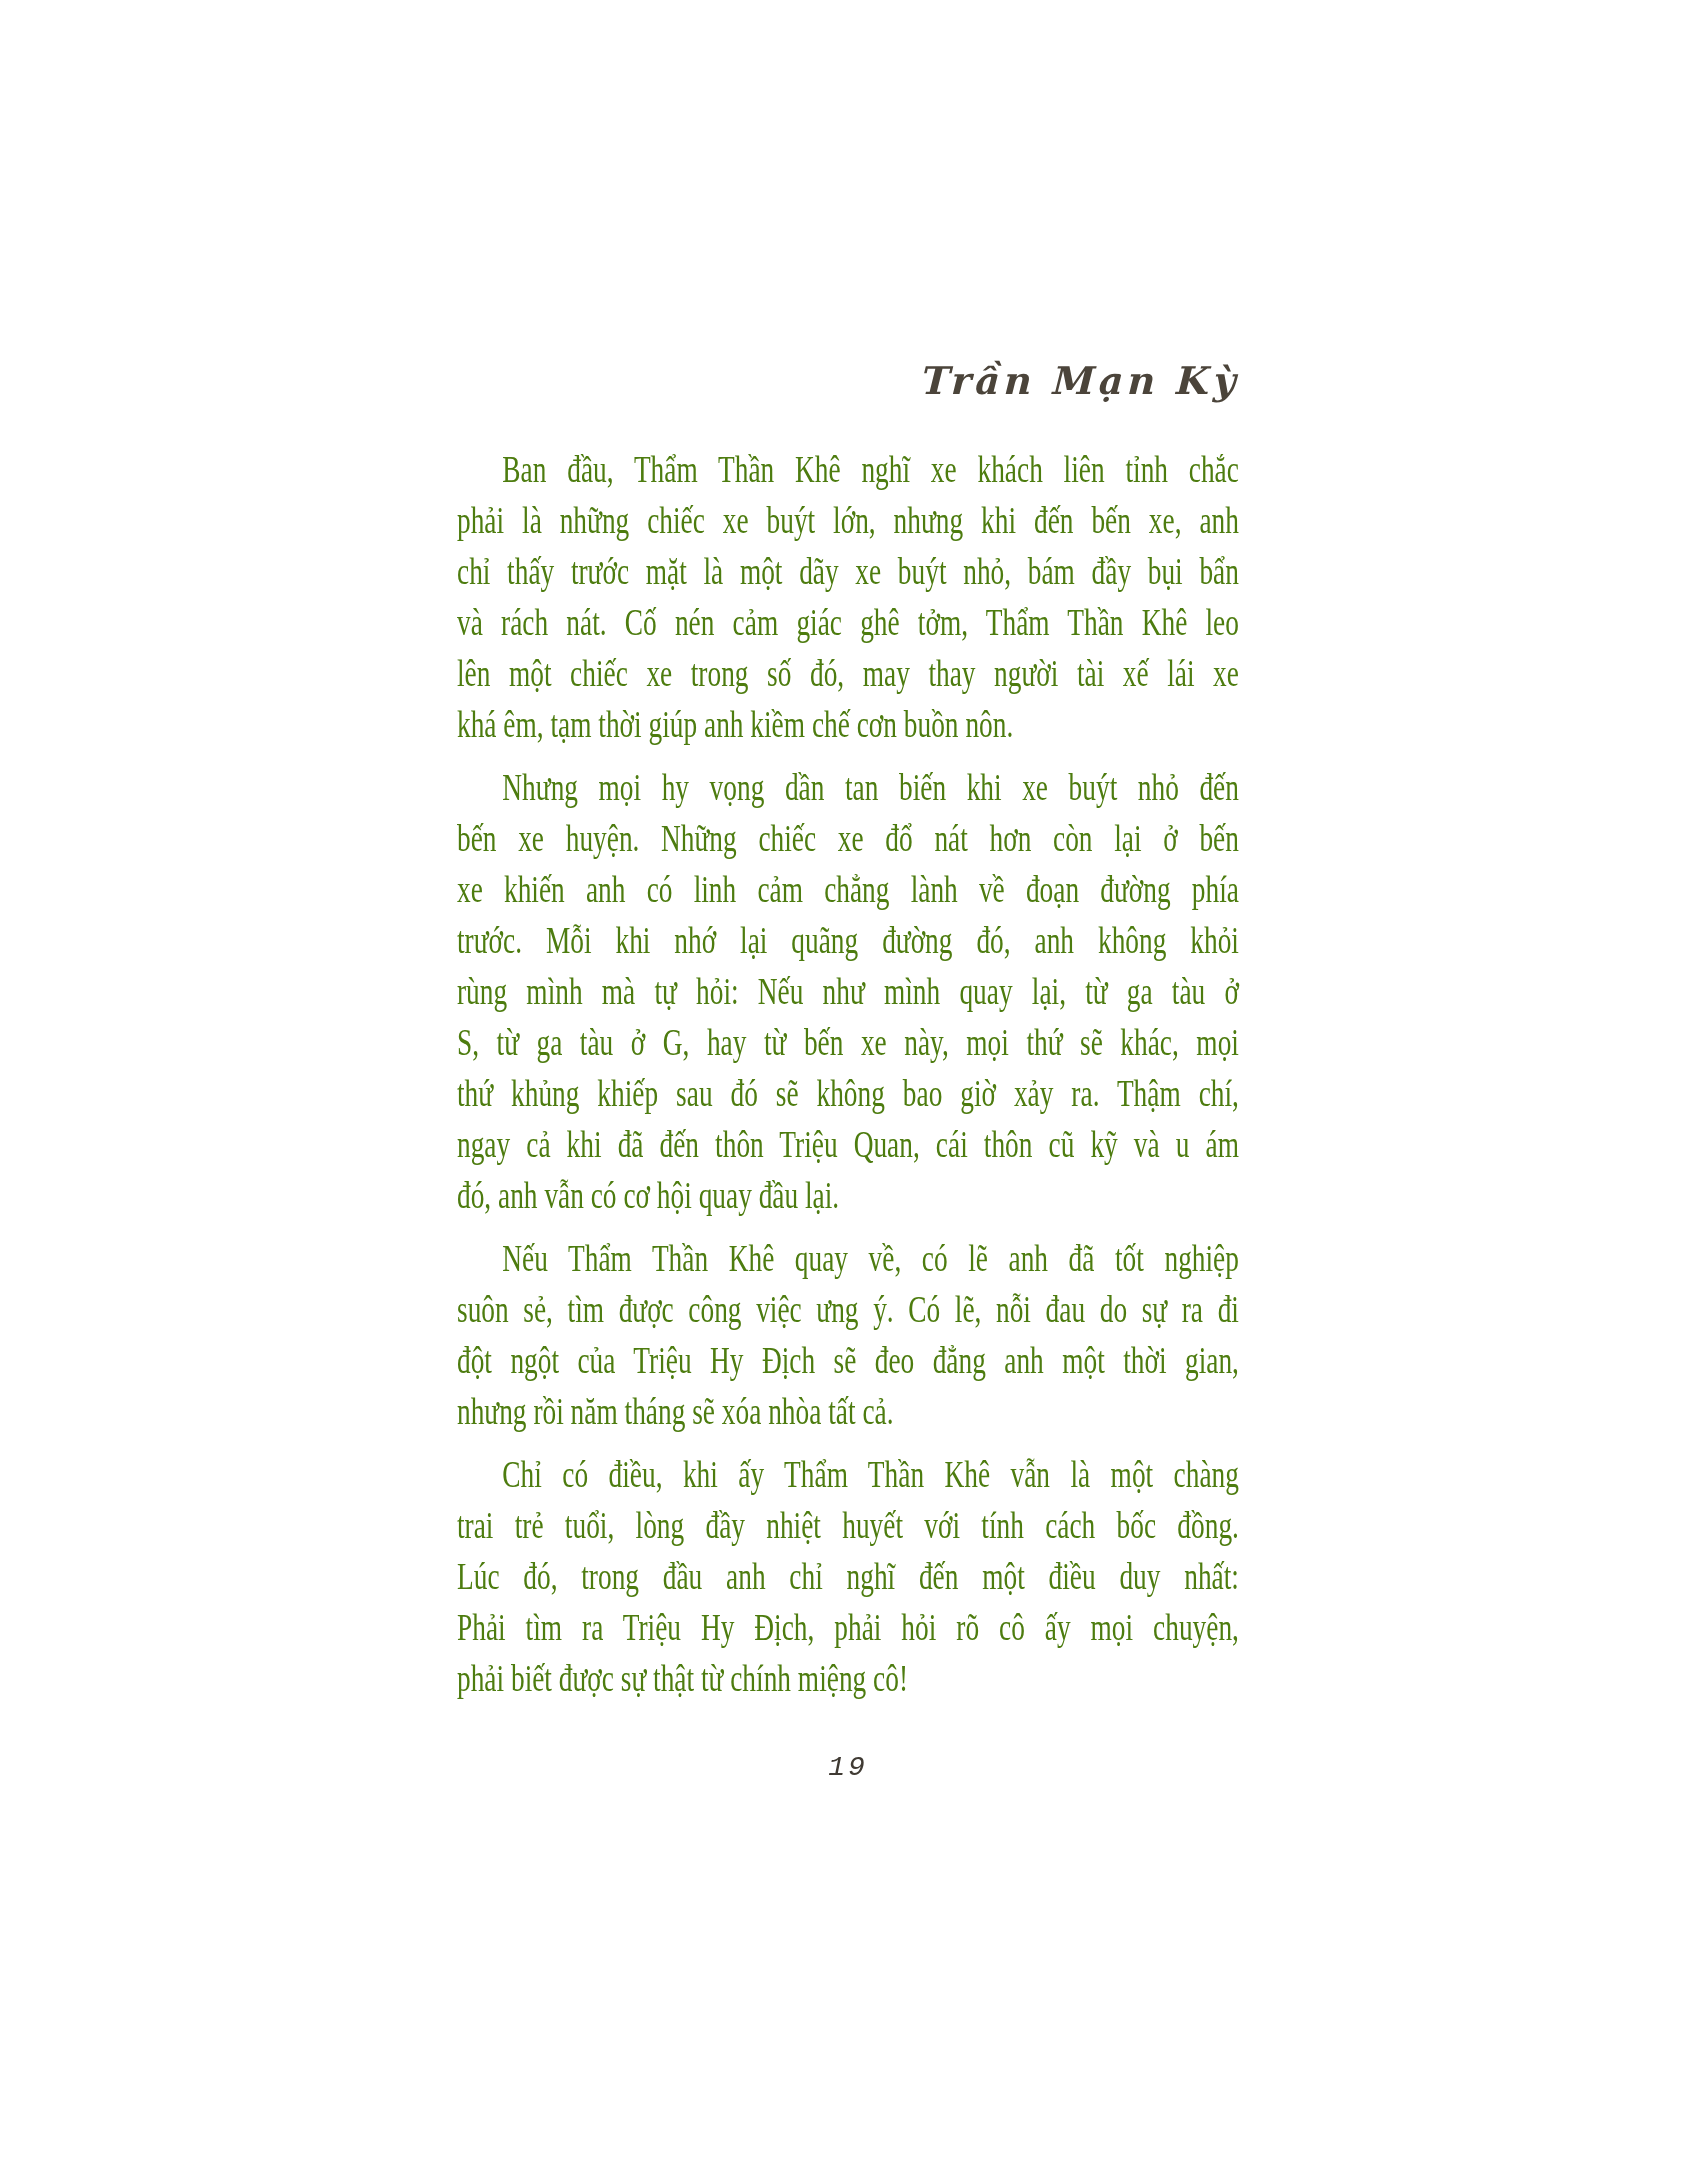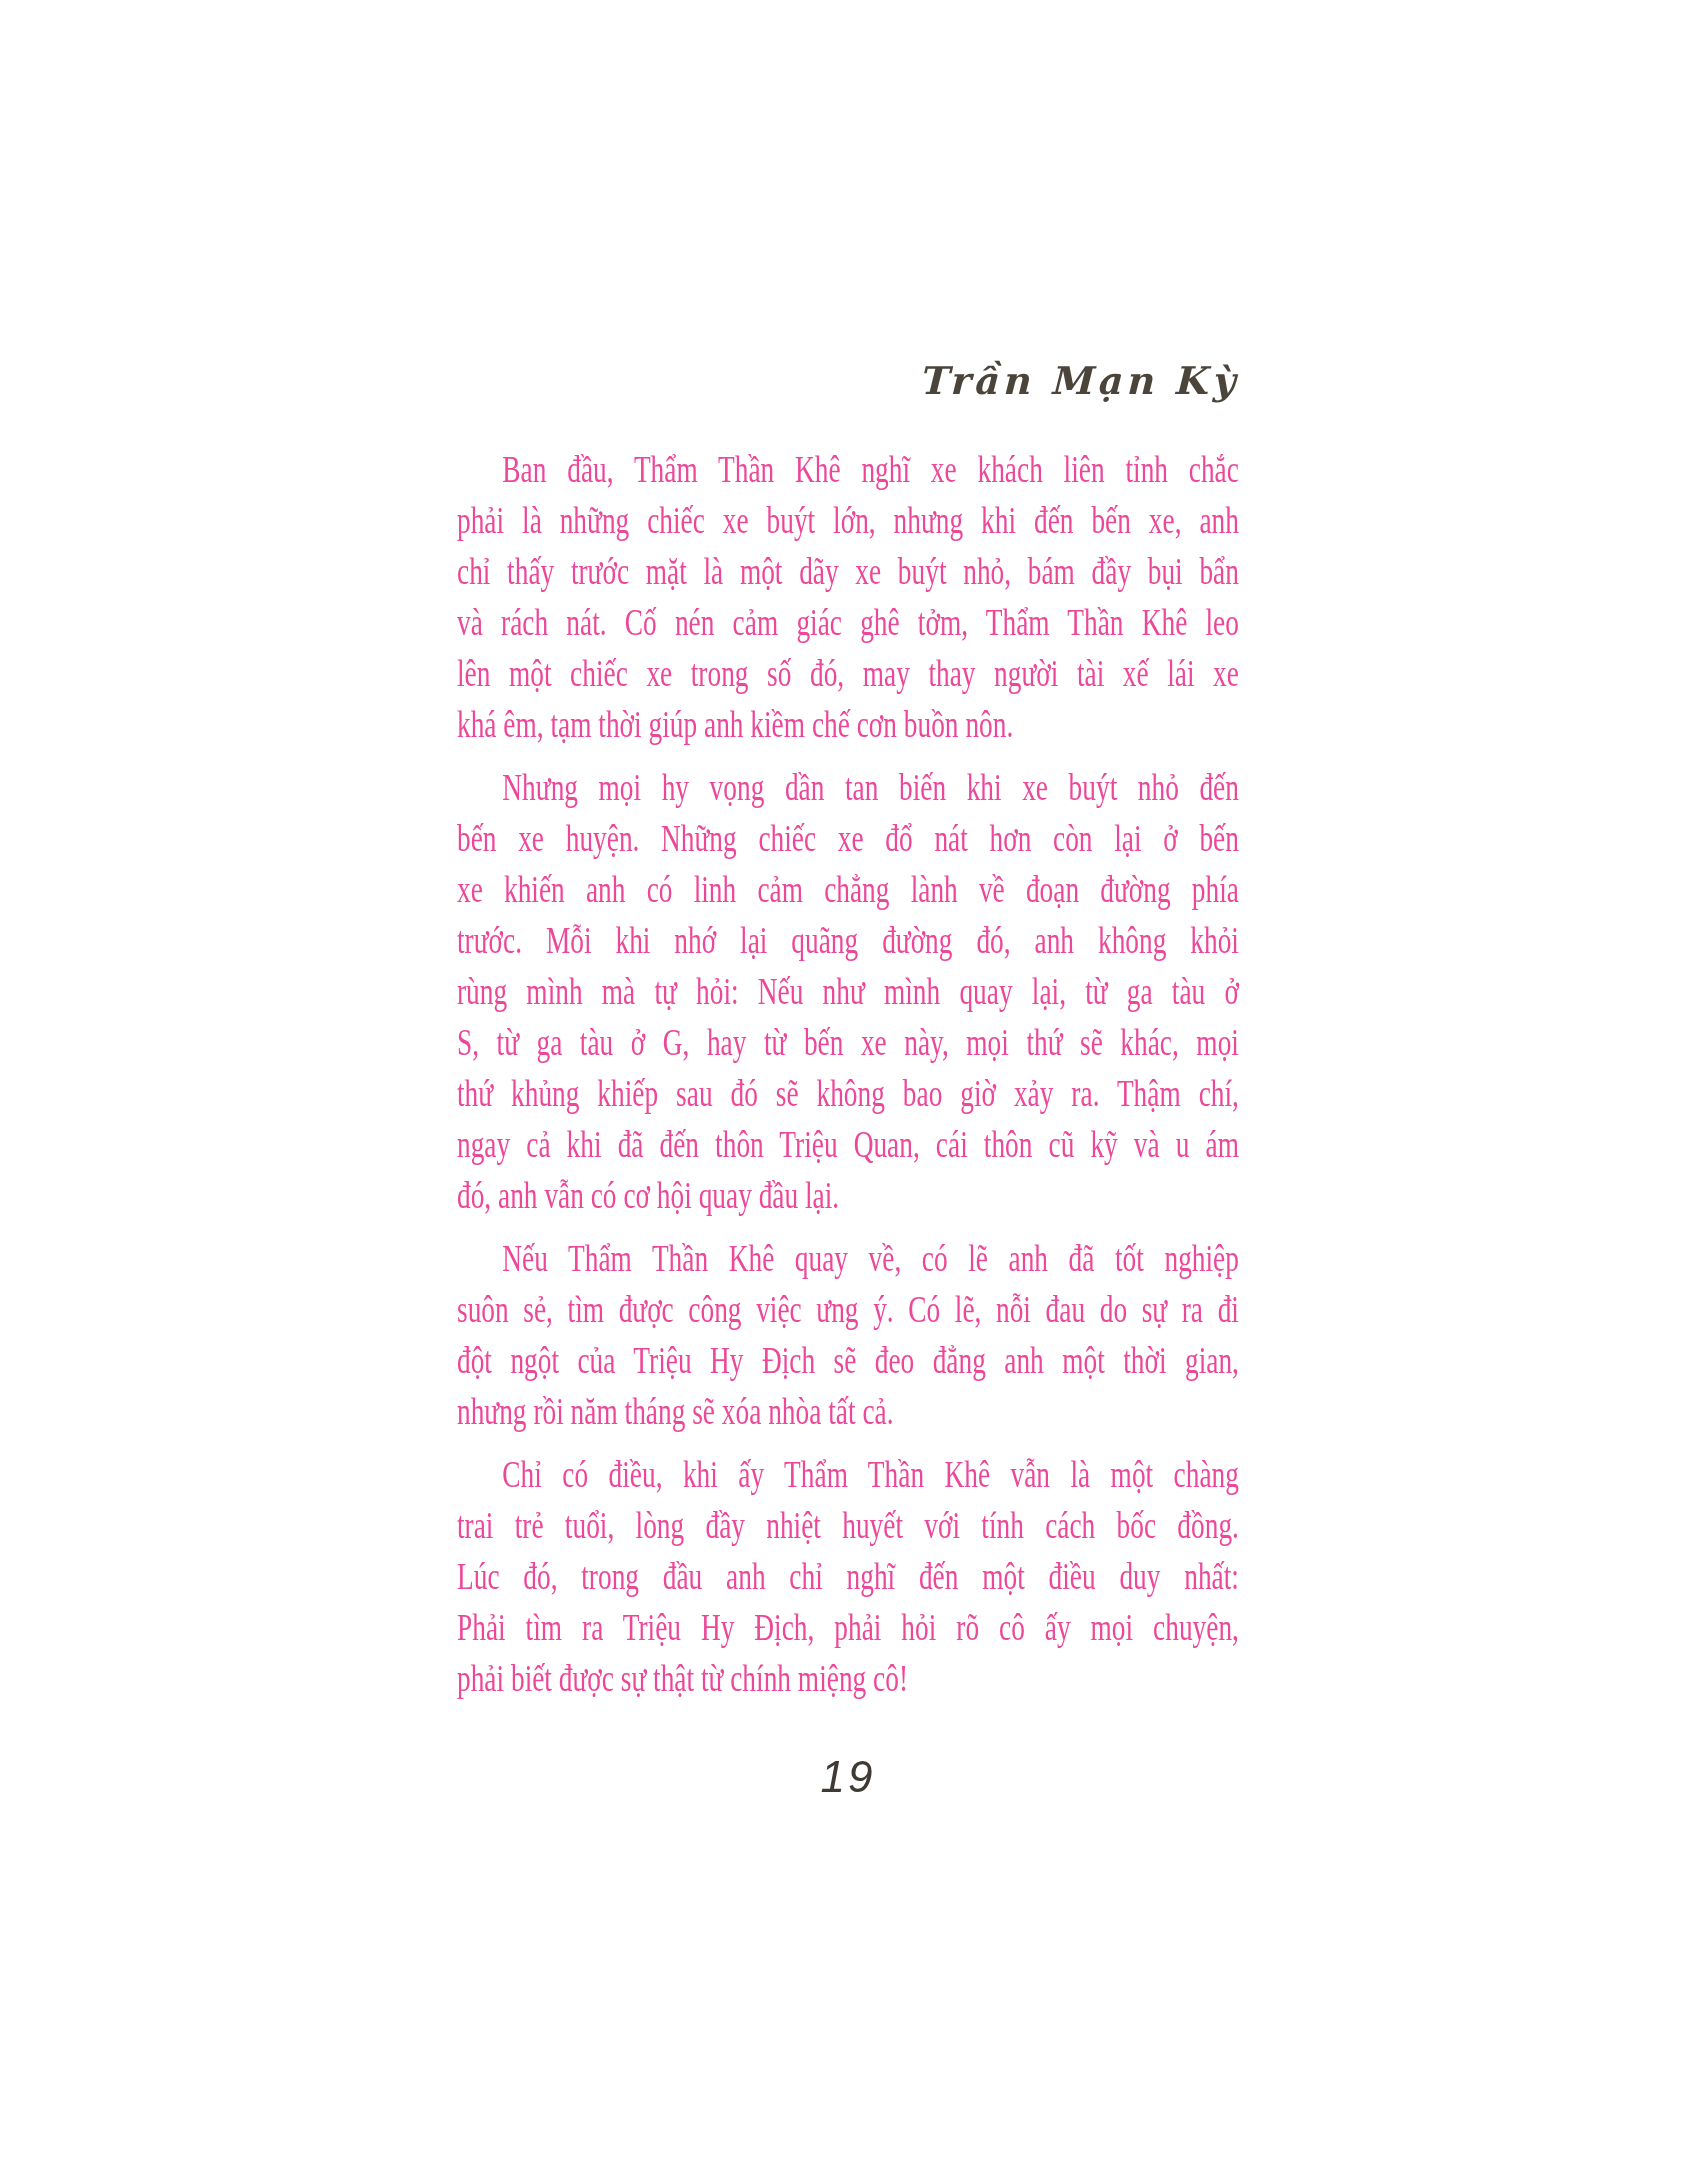--- a/index.html
+++ b/index.html
@@ -28,21 +28,21 @@
     letter-spacing: 4px;
     transform: skewX(-3deg);
     white-space: nowrap;
   }
   
   .text-block {
     position: absolute;
     left: 457px;
     top: 444px;
     width: 782px;
-    color: #ec4899;
+    color: #4d7c0f;
   }
   .para { margin: 0; padding: 0; }
   .para + .para { margin-top: 12px; }
   
   .line {
     width: 1086px;              
     transform: scaleX(0.72);
     transform-origin: left top;
     font-size: 38px;
     line-height: 51px;
@@ -52,23 +52,23 @@
   }
   .line.first { text-indent: 63px; }   
   .line.last  { text-align-last: left; }
   
   .page-number {
     position: absolute;
     top: 1752px;
     left: 457px;
     width: 782px;
     text-align: center;
-    font-family: Liberation Sans, sans-serif;
+    font-family: Liberation Mono, monospace;
     font-style: italic;
-    font-size: 44px;
+    font-size: 28px;
     letter-spacing: 3px;
     color: #3f3a33;
   }
 </style>
 </head>
 <body>
 
 <div class="page">
 
   <div class="running-header">Trần Mạn Kỳ</div>

